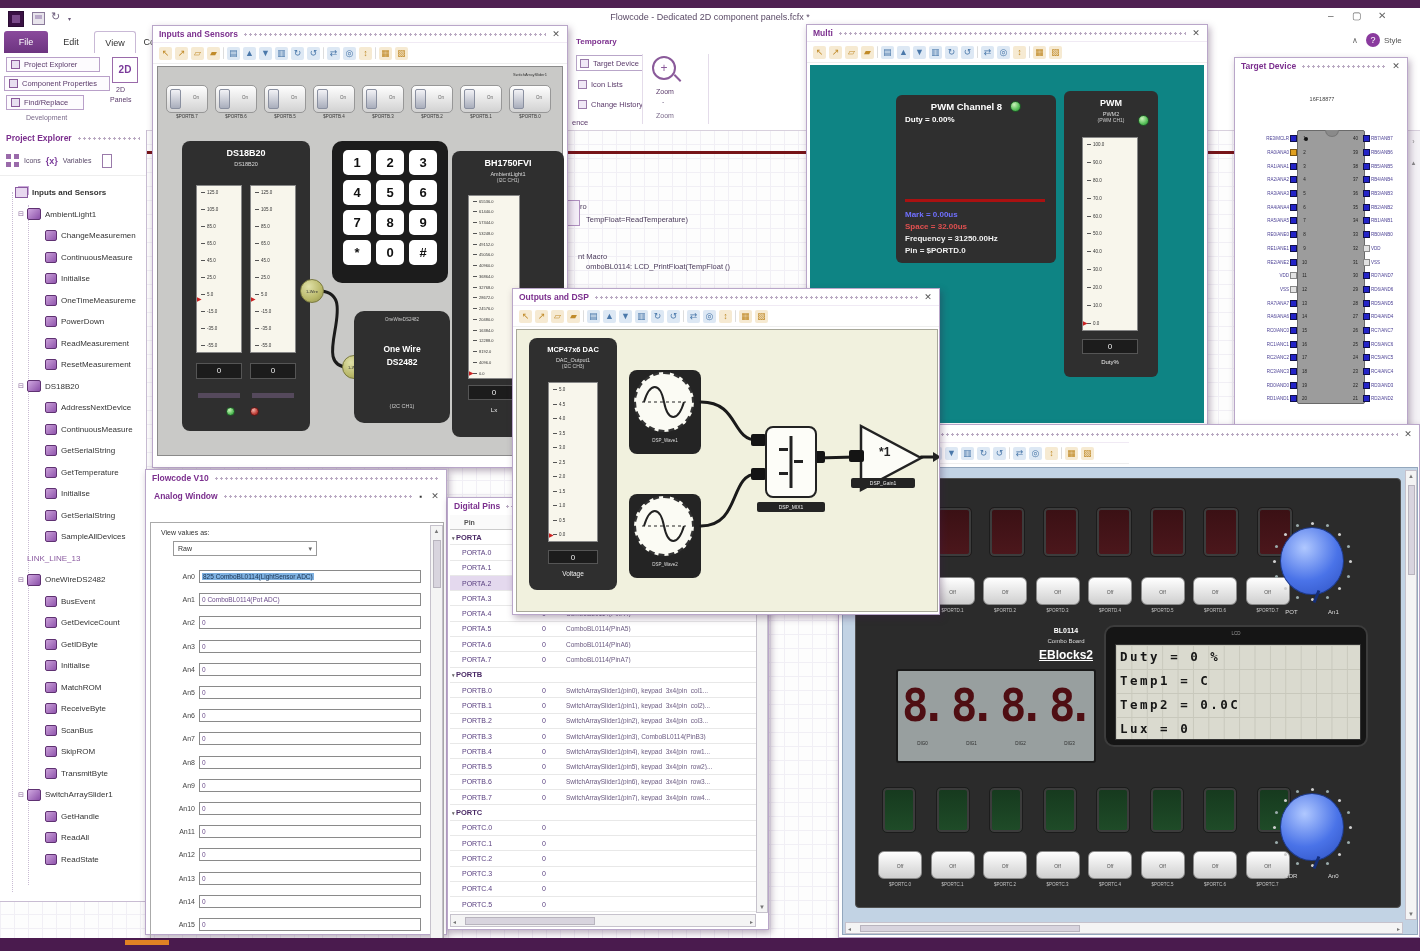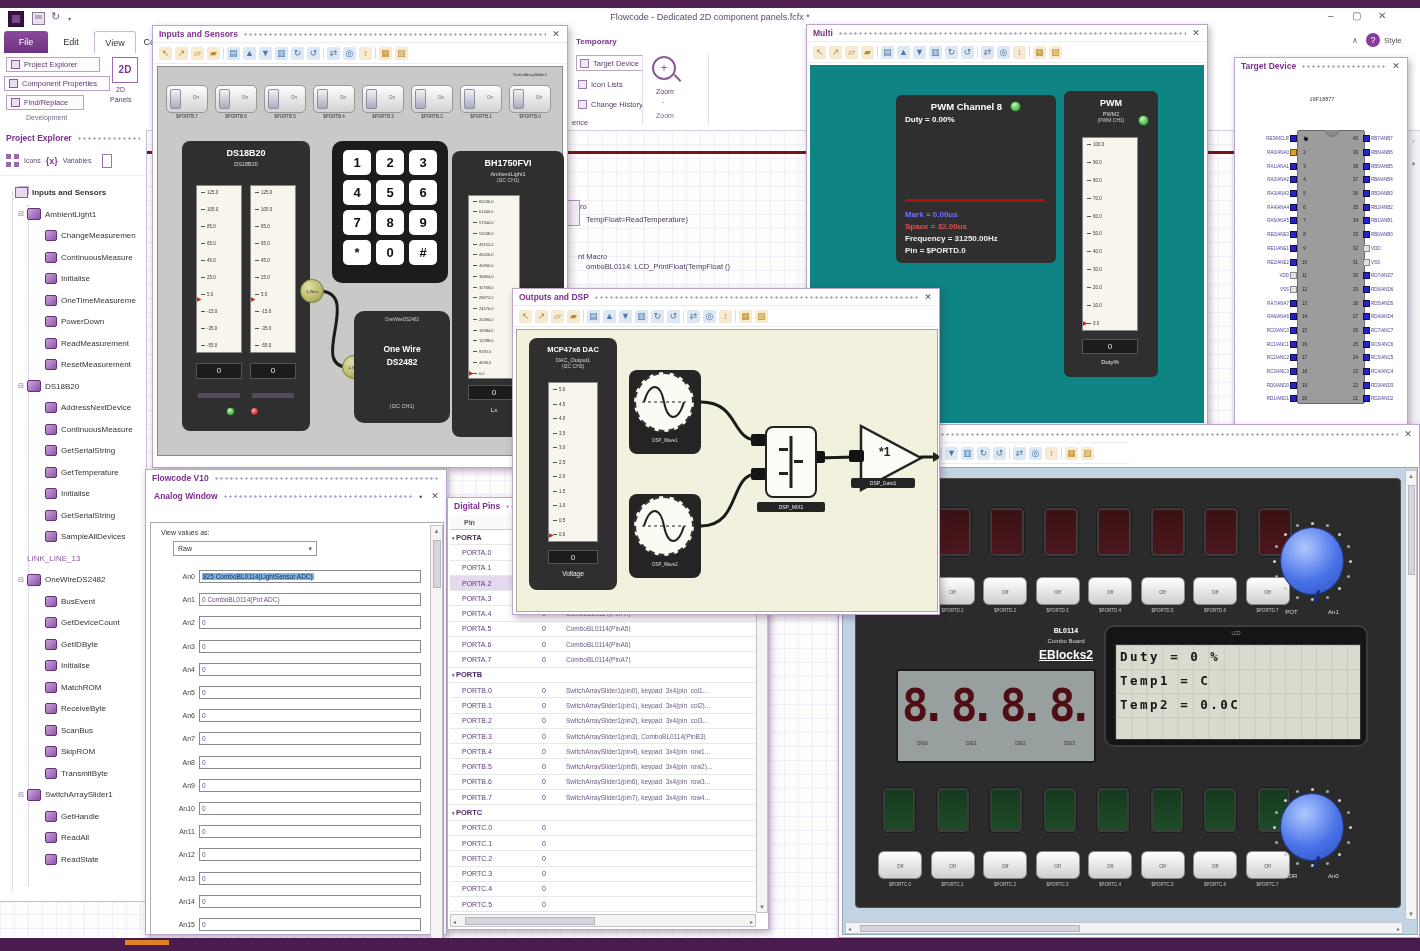--- a/index.html
+++ b/index.html
@@ -1383,20 +1383,21 @@
             </div>
           </div>
 
         <div id="lcd">
           <div id="lcdlbl">LCD</div>
           <div id="lcdscr">
 
           <div class="lcdline">Duty = 0 %</div>
               <div class="lcdline">Temp1 = C</div>
               <div class="lcdline">Temp2 = 0.0C</div>
+              <div class="lcdline">Lux = 0</div>
             </div>
         </div>
 
         <div class="ledrow" style="left:26px;top:308px;gap:19.5px">
 
         <div class="bled grn"></div>
             <div class="bled grn"></div>
             <div class="bled grn"></div>
             <div class="bled grn"></div>
             <div class="bled grn"></div>

